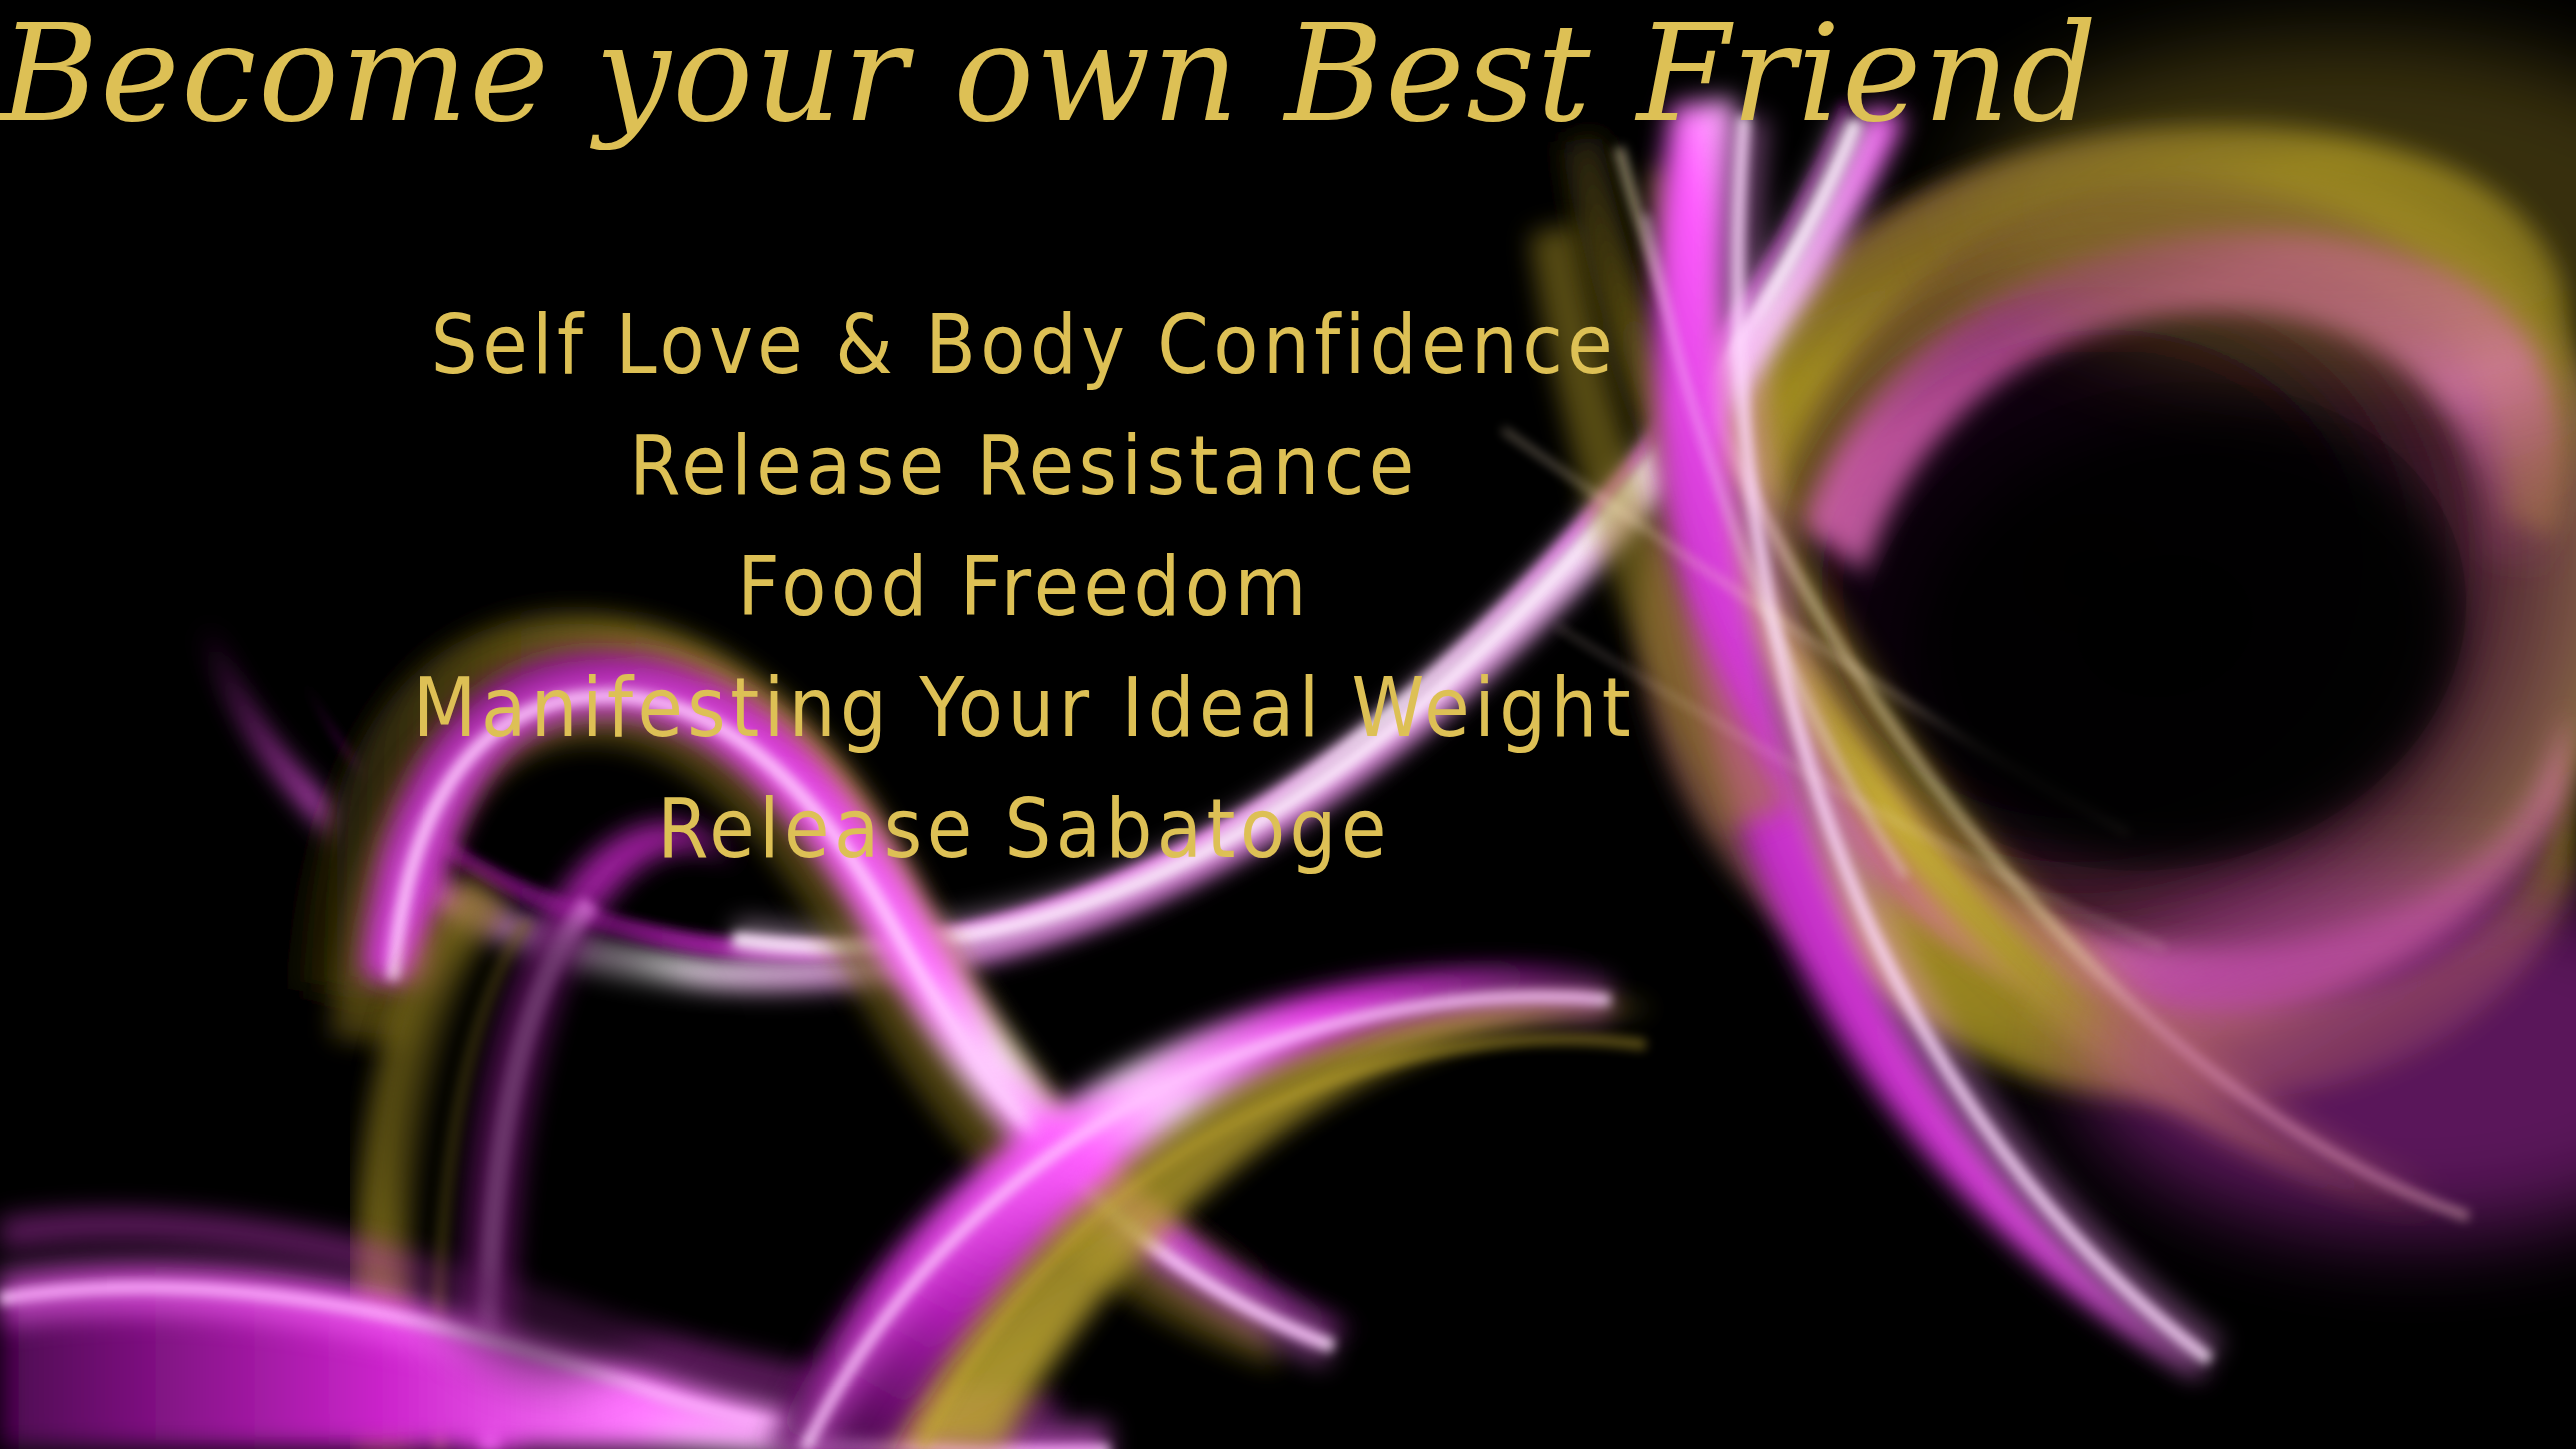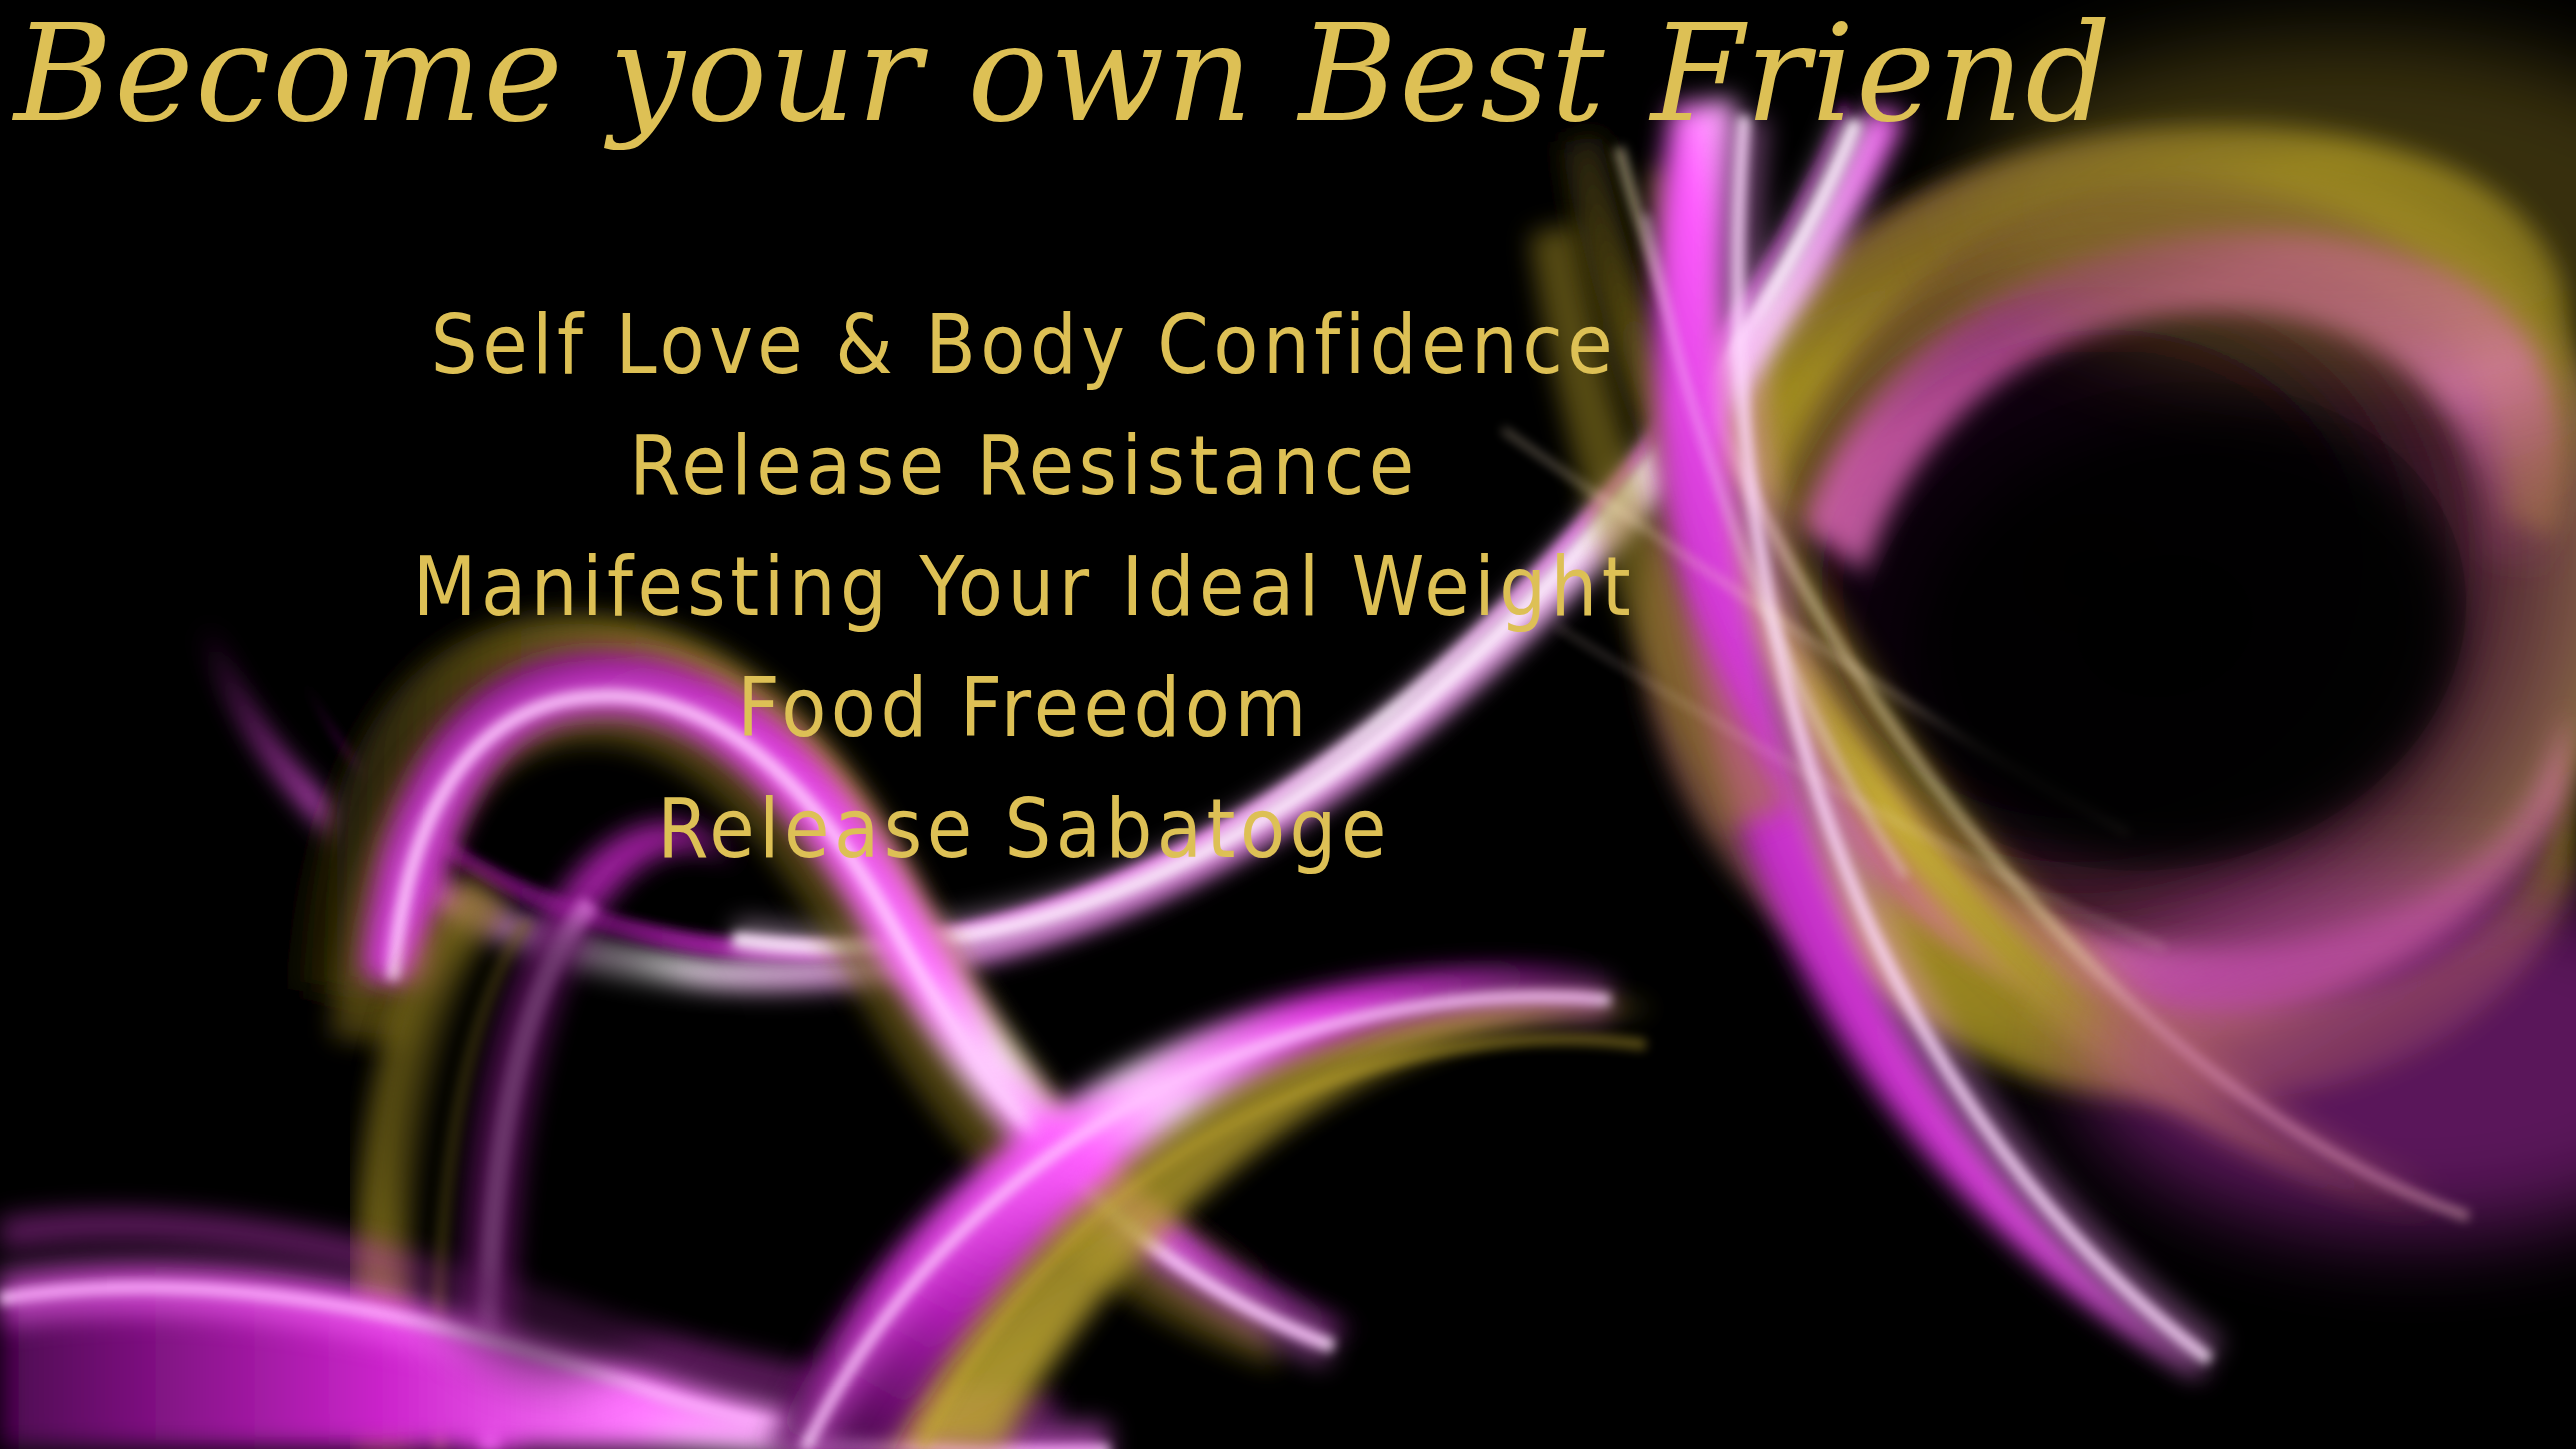--- a/index.html
+++ b/index.html
@@ -8,21 +8,21 @@
     width:2576px;height:1449px;
     background:#000000;
     overflow:hidden;
     font-family:"Liberation Sans", sans-serif;
   }
   #art{position:absolute;inset:0;width:2576px;height:1449px;}
   #text-layer{position:absolute;inset:0;width:2576px;height:1449px;}
 
   .headline{
     position:absolute;
-    left:14px;top:7.2px;width:2057px;
+    left:0;top:7.2px;width:2057px;
     text-align:center;
     font-family:"DejaVu Serif", serif;
     font-style:italic;
     font-weight:400;
     font-size:134px;
     line-height:1.0;
     letter-spacing:1.8px;
     color:#ddc055;
     white-space:nowrap;
   }
@@ -235,20 +235,20 @@
     <ellipse cx="2455" cy="725" rx="270" ry="205" fill="#000000" opacity="0.75" filter="url(#blurL)" transform="rotate(-10 2455 725)"></ellipse>
     <ellipse cx="620" cy="1280" rx="180" ry="260" fill="#000000" opacity="0.55" filter="url(#blurL)"></ellipse>
   </svg>
 
   <div id="text-layer">
     <div class="headline">Become your own Best Friend</div>
 
     <div class="lines">
       <span class="line">Self Love &amp; Body Confidence</span>
       <span class="line">Release Resistance</span>
+      <span class="line">Food Freedom</span>
       <span class="line">Manifesting Your Ideal Weight</span>
-      <span class="line">Food Freedom</span>
       <span class="line">Release Sabatoge</span>
     </div>
   </div>
 
 </div>
 
 
 </body></html>

